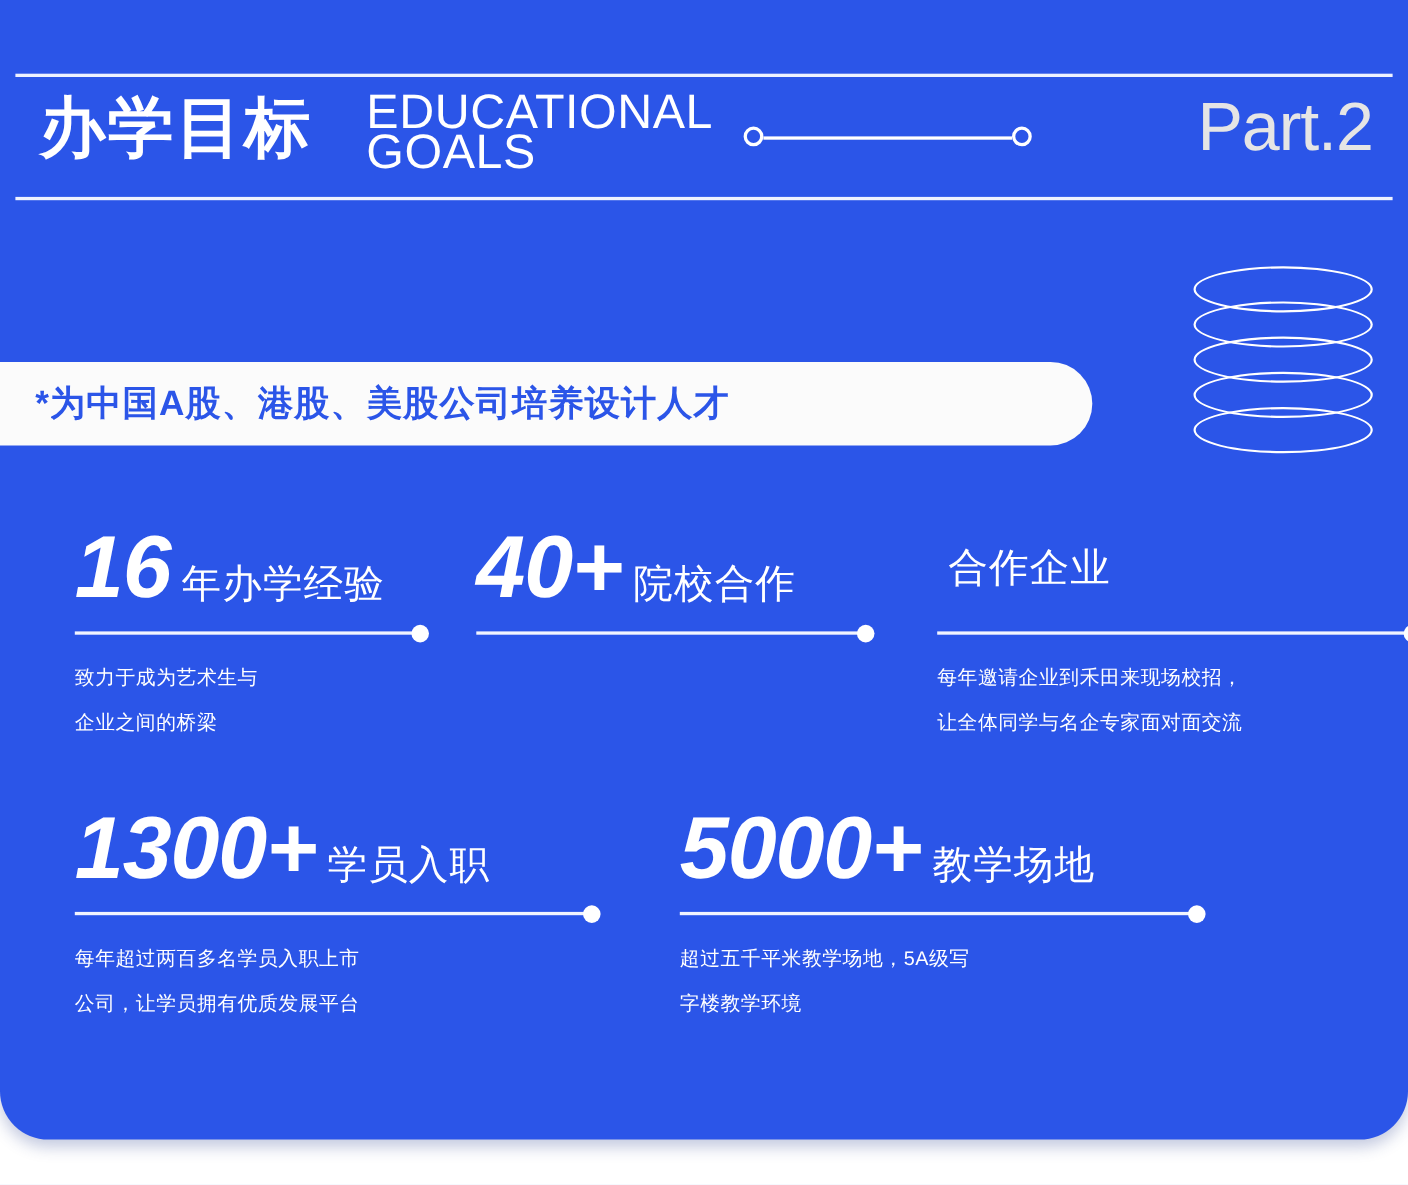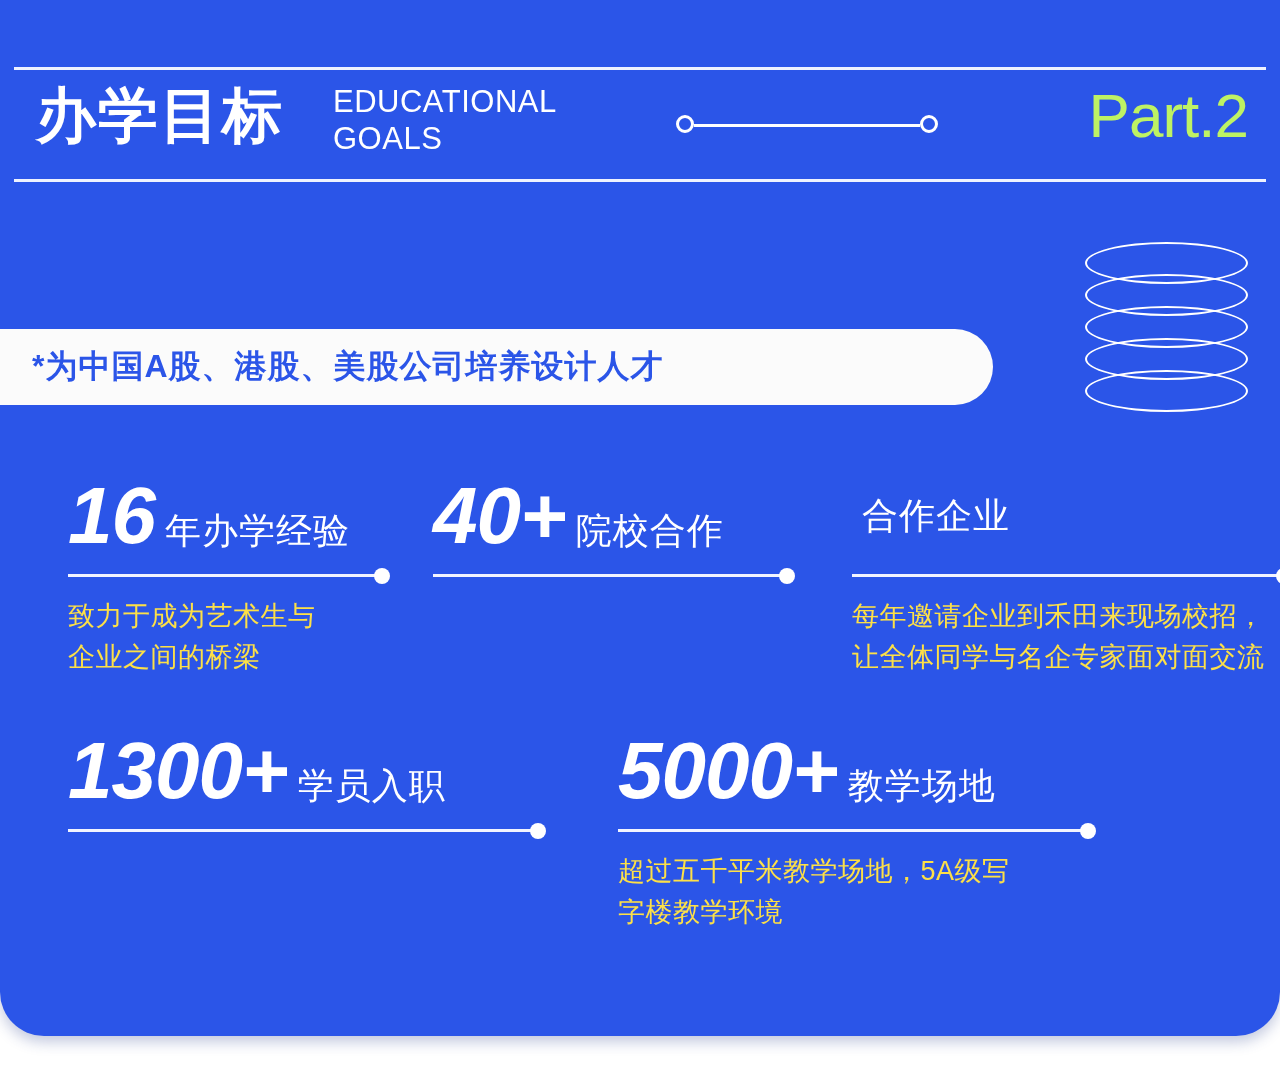--- a/index.html
+++ b/index.html
@@ -64,21 +64,21 @@
     color: #ffffff;
     letter-spacing: 2px;
     line-height: 74px;
     white-space: nowrap;
   }
 
   .title-en {
     position: absolute;
     left: 333px;
     top: 16px;
-    font-size: 31px;
+    font-size: 44px;
     font-weight: 300;
     color: #ffffff;
     line-height: 37px;
     letter-spacing: 0.5px;
     white-space: pre-line;
   }
 
   
   .dumbbell {
     position: absolute;
@@ -106,21 +106,21 @@
   }
   .dumbbell .knob.left { left: 0; }
   .dumbbell .knob.right { right: 0; }
 
   .part-label {
     position: absolute;
     right: 32px;
     top: 11px;
     font-size: 62px;
     font-weight: 400;
-    color: #bef264;
+    color: #e5e5e5;
     line-height: 76px;
     letter-spacing: -1px;
     white-space: nowrap;
   }
 
   
   .coil {
     position: absolute;
     left: 1085px;
     top: 242px;
@@ -219,23 +219,23 @@
     position: absolute;
     top: 0;
     width: 16px;
     height: 16px;
     border-radius: 50%;
     background: #ffffff;
   }
 
   .stat .desc {
     margin-top: 12px;
-    font-size: 27px;
+    font-size: 18px;
     font-weight: 300;
-    color: #fde047;
+    color: #ffffff;
     line-height: 41px;
     letter-spacing: 0.5px;
     white-space: pre-line;
   }
 
   
   .stat.s0 { left: 28px; }
   .stat.s0 .underline { width: 322px; }
   .stat.s0 .underline .line { width: 312px; }
   .stat.s0 .underline .dot { left: 306px; }
@@ -341,20 +341,22 @@
 
         <div class="stat s3">
           <div class="headline">
             <span class="big-num">1300+</span>
             <span class="unit">学员入职</span>
           </div>
           <div class="underline">
             <div class="line"></div>
             <div class="dot"></div>
           </div>
+          <div class="desc">每年超过两百多名学员入职上市
+公司，让学员拥有优质发展平台</div>
         </div>
 
         <div class="stat s4">
           <div class="headline">
             <span class="big-num">5000+</span>
             <span class="unit">教学场地</span>
           </div>
           <div class="underline">
             <div class="line"></div>
             <div class="dot"></div>

